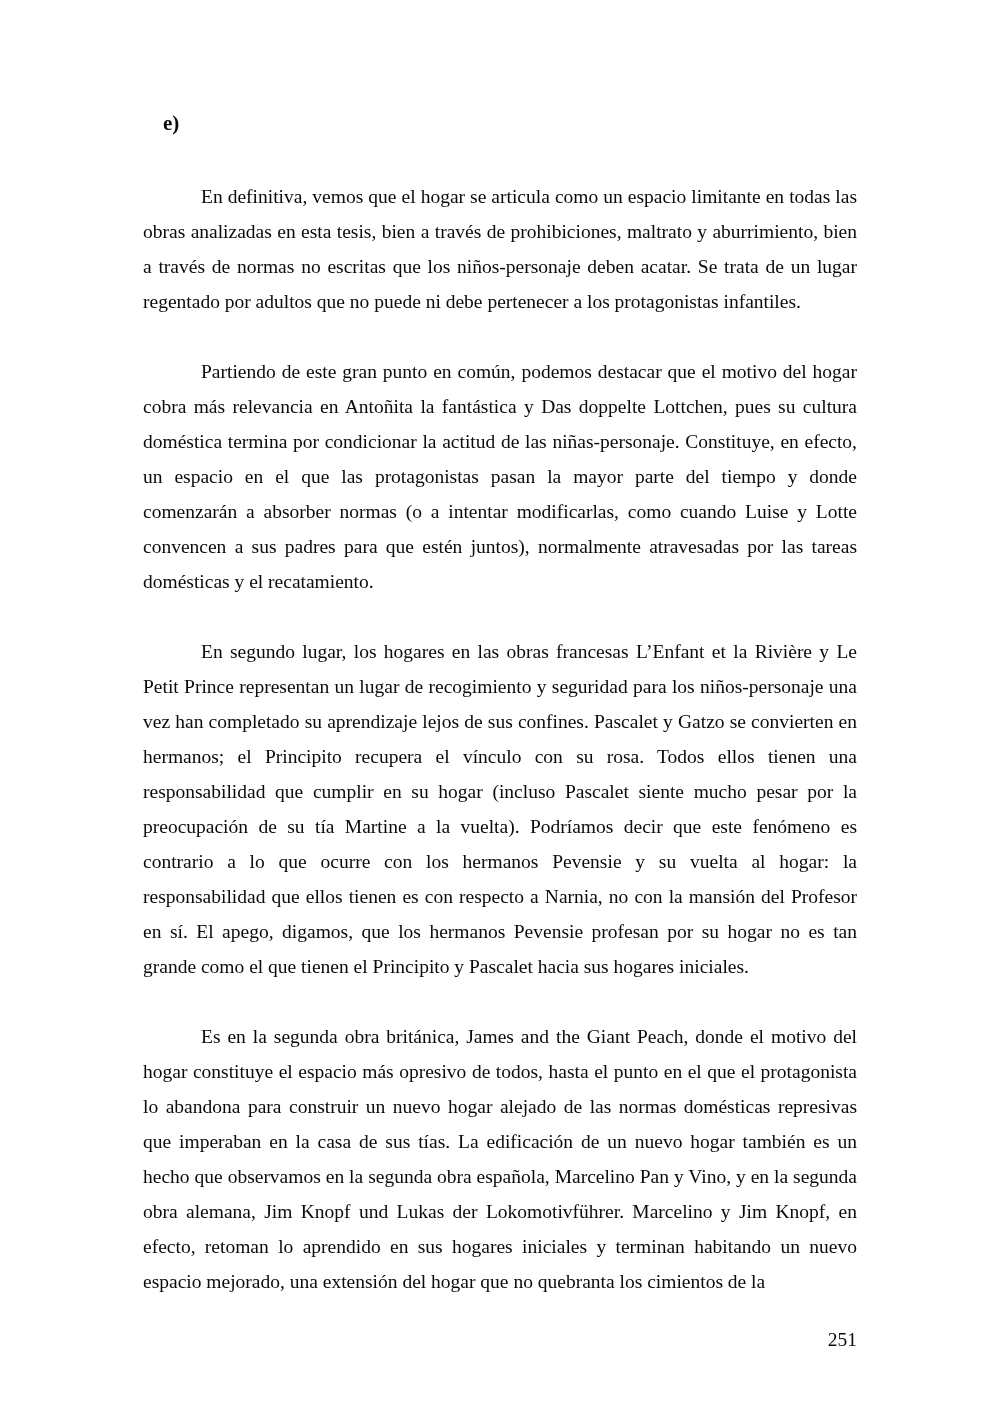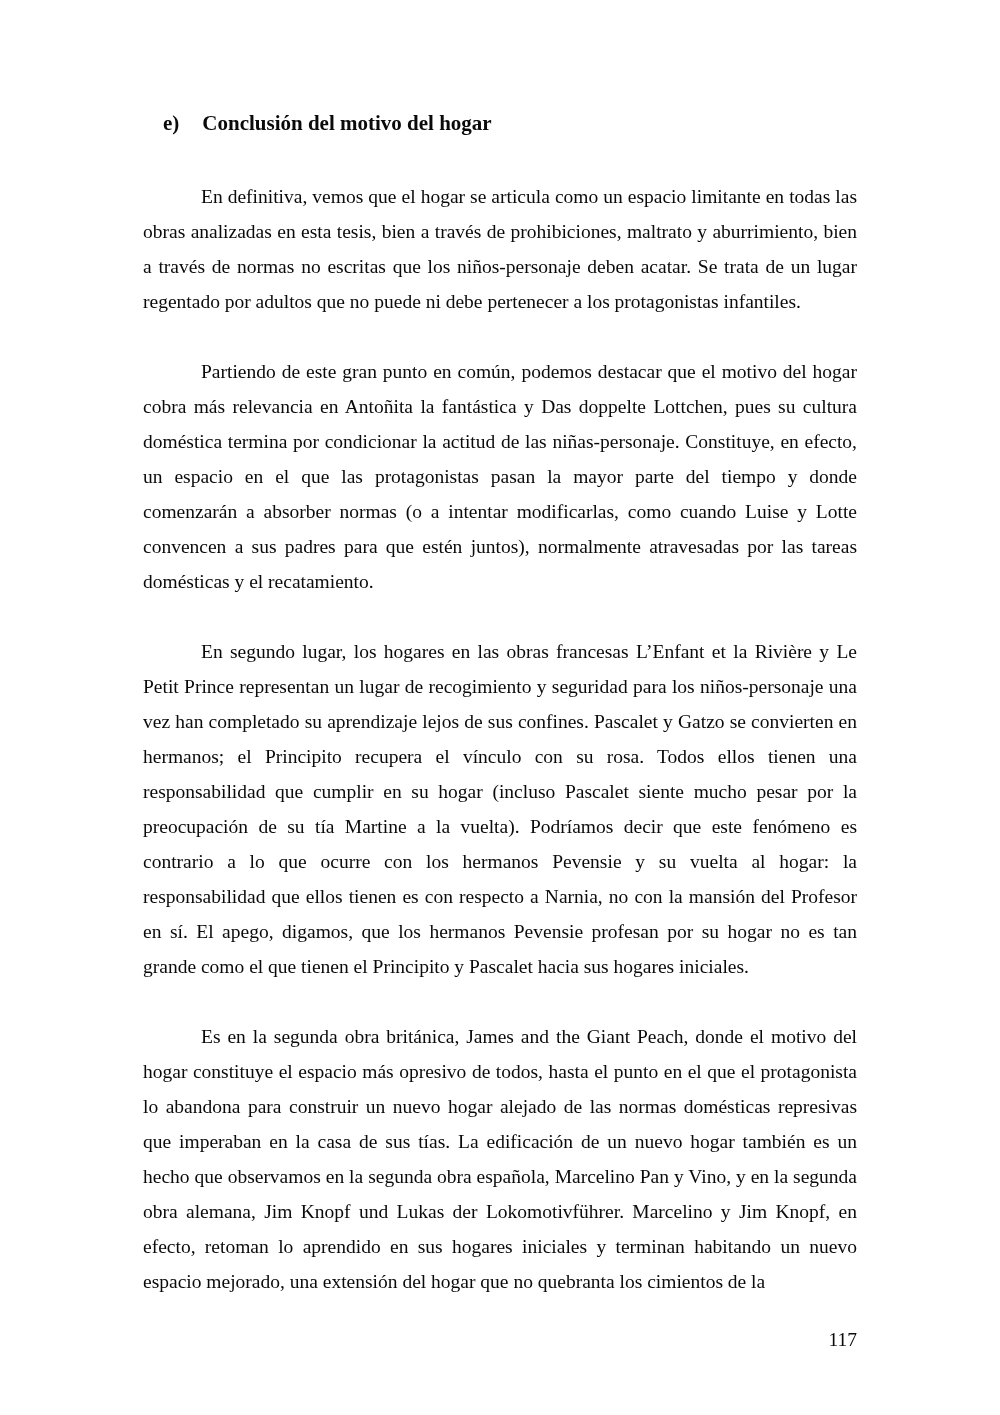--- a/index.html
+++ b/index.html
@@ -44,25 +44,24 @@
     line-height: 24px;
   }
 </style>
 </head>
 <body>
 
 <div class="page">
 
   <h2 class="heading">
     <span>e)</span>
-    <span>Conclusión del motivo del hogar</span>
   </h2>
 
   <div class="doc-body">
       <p class="para"><span>En definitiva, vemos que el hogar se articula como un espacio limitante en todas las obras analizadas en esta tesis, bien a través de prohibiciones, maltrato y aburrimiento, bien a través de normas no escritas que los niños-personaje deben acatar. Se trata de un lugar regentado por adultos que no puede ni debe pertenecer a los protagonistas infantiles.</span></p>
       <p class="para"><span>Partiendo de este gran punto en común, podemos destacar que el motivo del hogar cobra más relevancia en </span><span class="italic">Antoñita la fantástica</span><span> y </span><span class="italic">Das doppelte Lottchen</span><span>, pues su cultura doméstica termina por condicionar la actitud de las niñas-personaje. Constituye, en efecto, un espacio en el que las protagonistas pasan la mayor parte del tiempo y donde comenzarán a absorber normas (o a intentar modificarlas, como cuando Luise y Lotte convencen a sus padres para que estén juntos), normalmente atravesadas por las tareas domésticas y el recatamiento.</span></p>
       <p class="para"><span>En segundo lugar, los hogares en las obras francesas </span><span class="italic">L’Enfant et la Rivière</span><span> y </span><span class="italic">Le Petit Prince</span><span> representan un lugar de recogimiento y seguridad para los niños-personaje una vez han completado su aprendizaje lejos de sus confines. Pascalet y Gatzo se convierten en hermanos; el Principito recupera el vínculo con su rosa. Todos ellos tienen una responsabilidad que cumplir en su hogar (incluso Pascalet siente mucho pesar por la preocupación de su tía Martine a la vuelta). Podríamos decir que este fenómeno es contrario a lo que ocurre con los hermanos Pevensie y su vuelta al hogar: la responsabilidad que ellos tienen es con respecto a Narnia, no con la mansión del Profesor en sí. El apego, digamos, que los hermanos Pevensie profesan por su hogar no es tan grande como el que tienen el Principito y Pascalet hacia sus hogares iniciales.</span></p>
       <p class="para"><span>Es en la segunda obra británica, </span><span class="italic">James and the Giant Peach</span><span>, donde el motivo del hogar constituye el espacio más opresivo de todos, hasta el punto en el que el protagonista lo abandona para construir un nuevo hogar alejado de las normas domésticas represivas que imperaban en la casa de sus tías. La edificación de un nuevo hogar también es un hecho que observamos en la segunda obra española, </span><span class="italic">Marcelino Pan y Vino</span><span>, y en la segunda obra alemana, </span><span class="italic">Jim Knopf und Lukas der Lokomotivführer</span><span>. Marcelino y Jim Knopf, en efecto, retoman lo aprendido en sus hogares iniciales y terminan habitando un nuevo espacio </span><span class="italic">mejorado</span><span>, una extensión del hogar que no quebranta los cimientos de la</span></p>
     </div>
 
-  <div class="page-number">117</div>
+  <div class="page-number">251</div>
 
 </div>
 
 </body></html>

